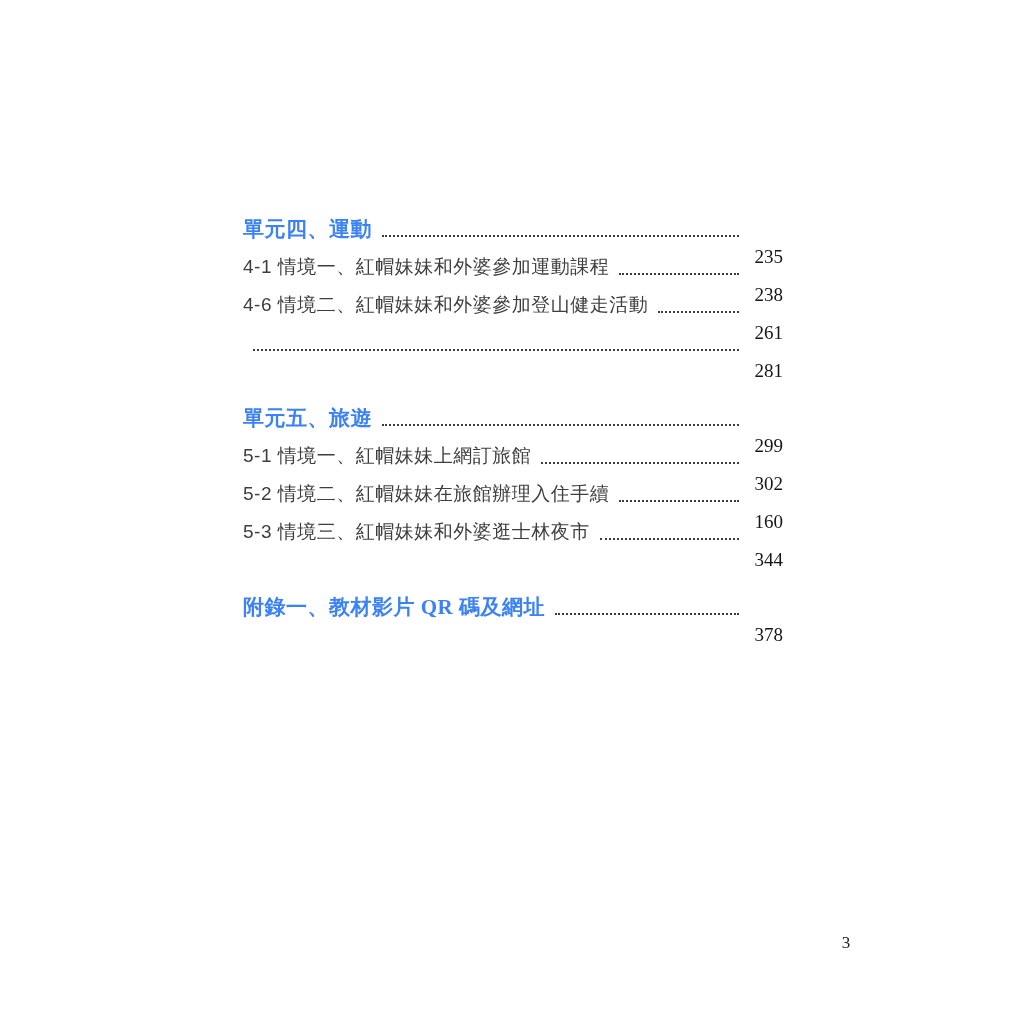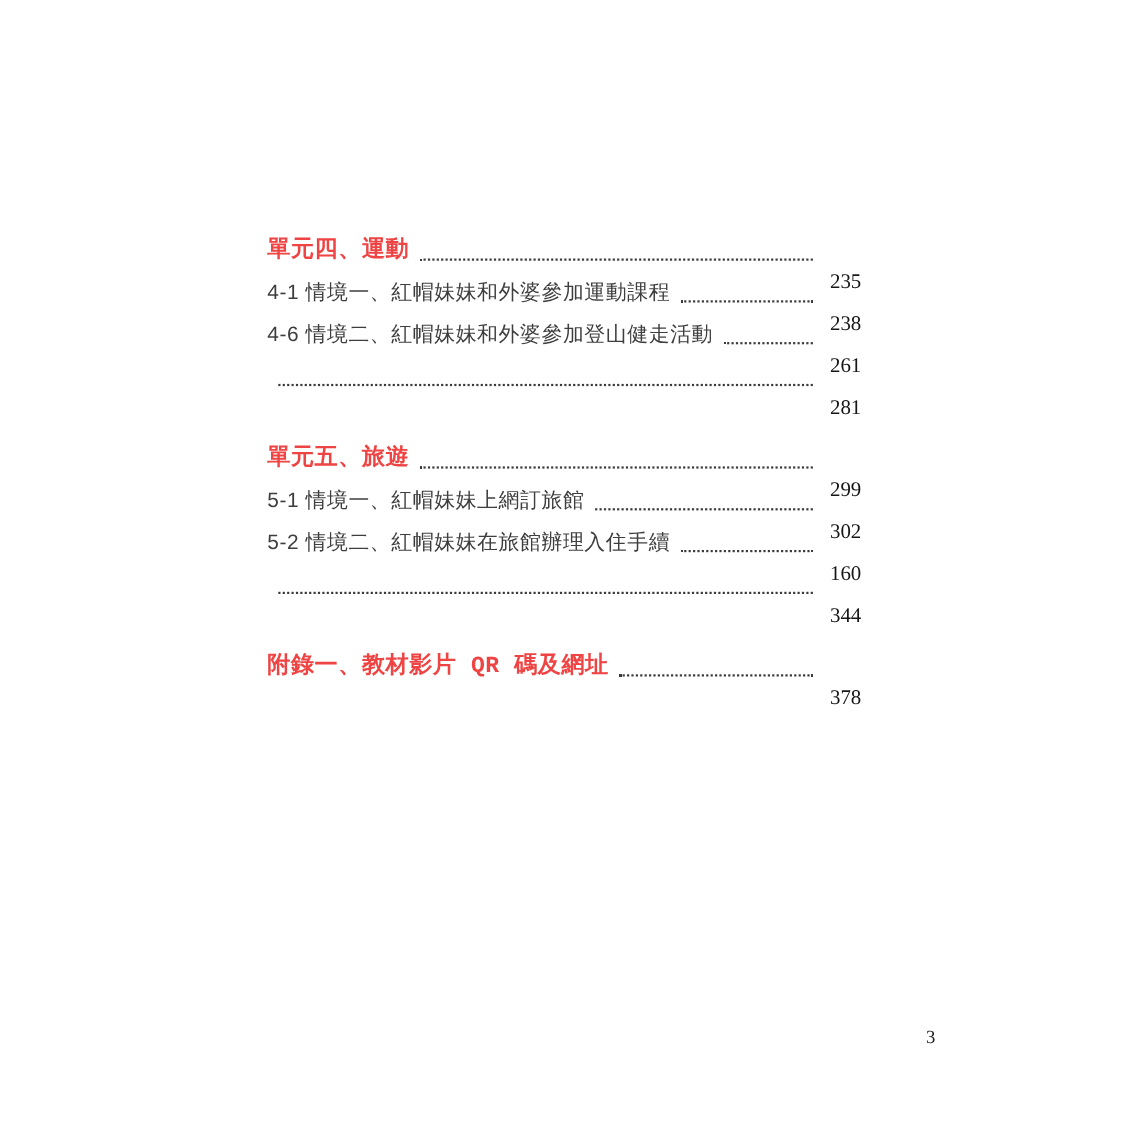--- a/index.html
+++ b/index.html
@@ -26,24 +26,24 @@
   }
   .row {
     display: flex;
     height: 38px;
     line-height: 38px;
   }
   .title {
     white-space: nowrap;
   }
   .header-row .title {
-    font-family: Liberation Mono, monospace;
+    font-family: Liberation Serif, serif;
     font-weight: bold;
     font-size: 21px;
-    color: #ef4444;
+    color: #3b82f6;
     letter-spacing: 0.5px;
   }
   .item-row .title {
     font-family: Liberation Sans, sans-serif;
     font-size: 19px;
     color: #3e3e3e;
     letter-spacing: 0.5px;
   }
   .leader {
     flex: 1;
@@ -113,20 +113,21 @@
         <span class="title">5-1 情境一、紅帽妹妹上網訂旅館</span>
         <span class="leader"></span>
         <span class="num">302</span>
       </div>
       <div class="row item-row">
         <span class="title">5-2 情境二、紅帽妹妹在旅館辦理入住手續</span>
         <span class="leader"></span>
         <span class="num">160</span>
       </div>
       <div class="row item-row">
+        <span class="title">5-3 情境三、紅帽妹妹和外婆逛士林夜市</span>
         <span class="leader"></span>
         <span class="num">344</span>
       </div>
     </div>
     <div class="section">
       <div class="row header-row">
         <span class="title">附錄一、教材影片 QR 碼及網址</span>
         <span class="leader"></span>
         <span class="num">378</span>
       </div>

